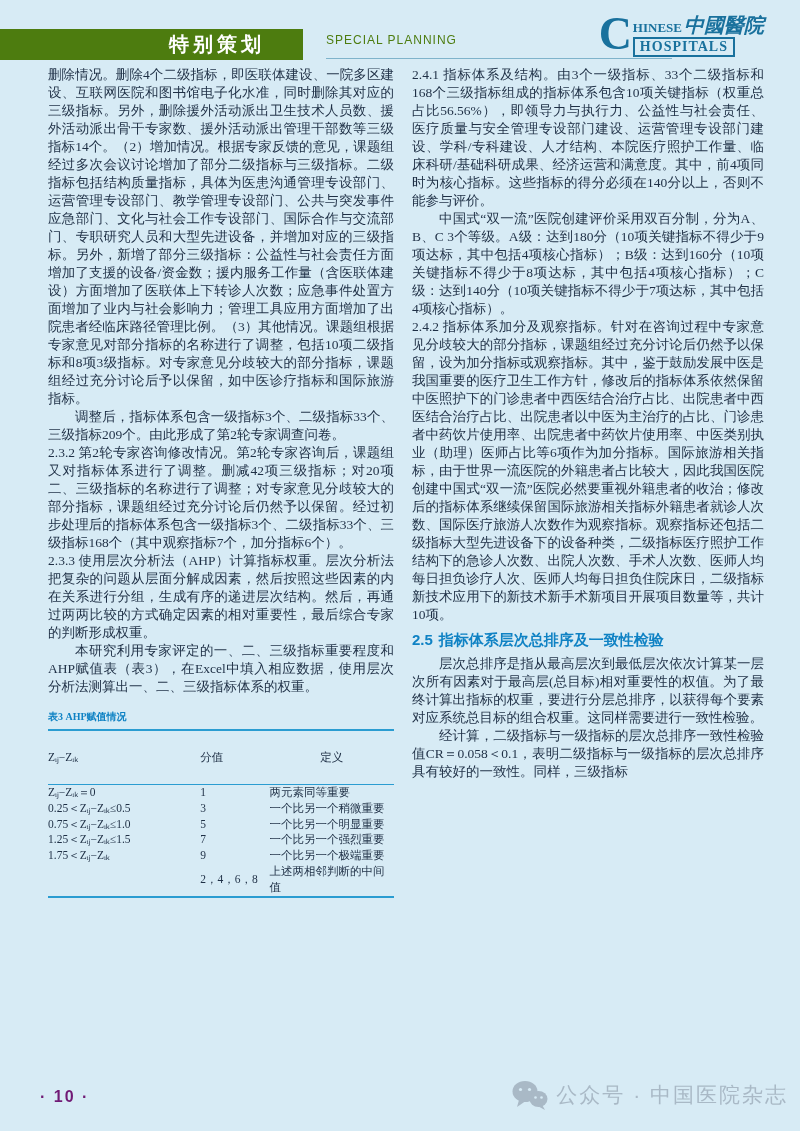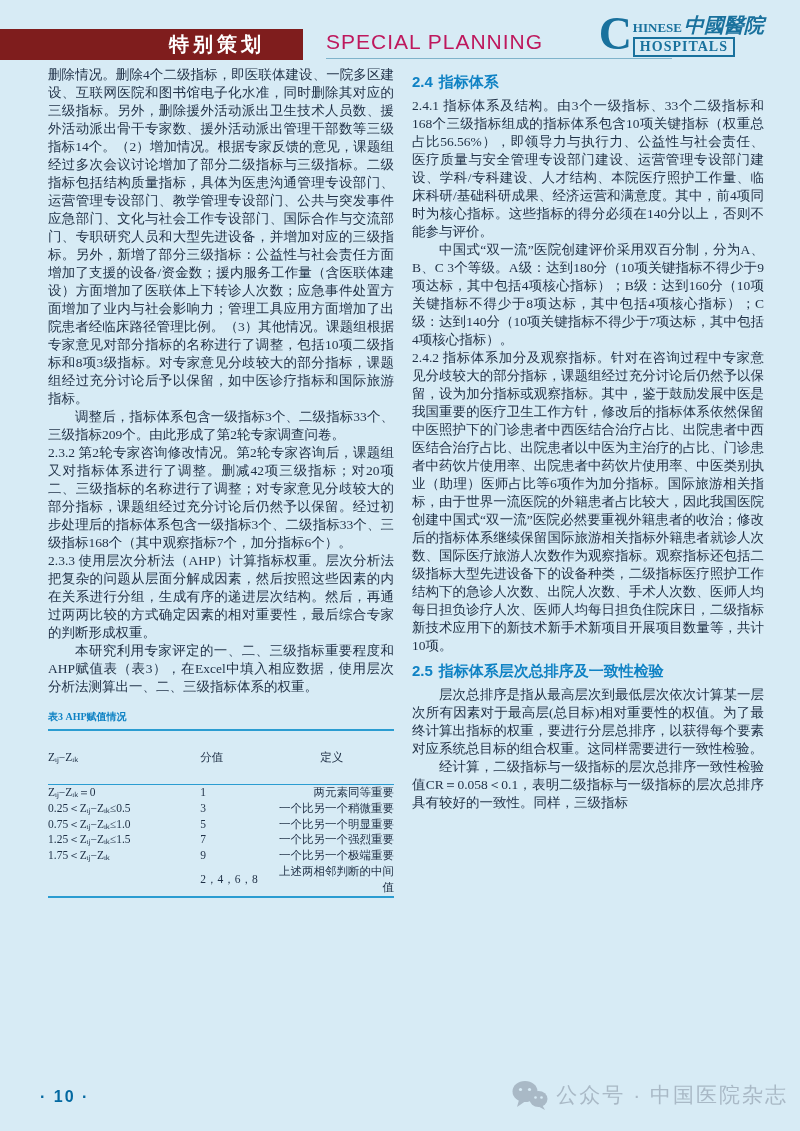--- a/index.html
+++ b/index.html
@@ -1,26 +1,26 @@
 <!DOCTYPE html>
 <html><head>
 <meta charset="utf-8">
 <style>
   html,body{margin:0;padding:0;}
   body{width:800px;height:1131px;position:relative;overflow:hidden;
        background:#d7ebf5;font-family:"Liberation Serif",serif;}
   
   .header{position:absolute;top:0;left:0;width:800px;height:64px;}
-  .badge{position:absolute;left:0;top:29px;width:303px;height:31px;background:#7f1d1d;
+  .badge{position:absolute;left:0;top:29px;width:303px;height:31px;background:#4d7c0f;
          color:#ffffff;font-weight:bold;font-size:20px;letter-spacing:4px;
          display:flex;align-items:center;justify-content:flex-end;padding-right:38px;
          box-sizing:border-box;font-family:"Liberation Sans",sans-serif;}
   .subtitle-wrap{position:absolute;left:326px;top:30px;width:346px;height:28px;
          border-bottom:1px solid #7fb3cb;}
-  .subtitle{color:#be185d;font-size:21px;letter-spacing:1px;
+  .subtitle{color:#4d7c0f;font-size:12px;letter-spacing:1px;
          font-family:"Liberation Sans",sans-serif;}
   .logo{position:absolute;right:36px;top:14px;color:#19719d;display:flex;align-items:flex-start;}
   .logo-c{font-size:46px;line-height:40px;font-weight:bold;font-family:"Liberation Serif",serif;}
   .logo-right{display:flex;flex-direction:column;margin-left:1px;}
   .logo-line1{display:flex;align-items:baseline;}
   .logo-hinese{font-size:13px;font-weight:bold;letter-spacing:0px;margin-top:6px;
          font-family:"Liberation Serif",serif;}
   .logo-cn{font-size:20px;font-weight:900;font-style:italic;margin-left:2px;line-height:20px;}
   .logo-hosp{border:2px solid #19719d;font-size:14px;font-weight:bold;letter-spacing:1px;
          padding:0 5px;margin-top:1px;align-self:flex-start;
@@ -37,26 +37,26 @@
   
   .table-block{margin-top:14px;}
   .table-title{color:#0f82c4;font-weight:bold;font-size:10px;margin-bottom:5px;}
   .ahp{width:100%;border-collapse:collapse;font-size:11.5px;color:#1e2f45;
        border-top:2px solid #2a9cd1;border-bottom:2px solid #2a9cd1;}
   .ahp th{font-weight:normal;border-bottom:1.5px solid #2a9cd1;padding:19px 0;line-height:15px;}
   .ahp td{padding:0;line-height:15.8px;}
   .c1{width:44%;text-align:left;}
   .c2{width:20%;text-align:left;}
   .ahp th.c2{text-align:left;}
-  .c3{text-align:right;}
+  .c3{text-align:left;}
   .ahp th.c3{text-align:center;}
   
   .footer{position:absolute;left:40px;top:1088px;display:flex;align-items:baseline;gap:14px;
           font-family:"Liberation Sans",sans-serif;}
-  .page-label{font-weight:bold;font-size:16px;letter-spacing:2px;color:#0369a1;}
+  .page-label{font-weight:bold;font-size:16px;letter-spacing:2px;color:#701a75;}
   .journal{color:#2a93d5;font-size:14.5px;letter-spacing:0.4px;}
   .watermark{position:absolute;right:12px;top:1080px;display:flex;align-items:center;gap:8px;
           color:#a9b9c6;font-size:21px;letter-spacing:2px;
           font-family:"Liberation Sans",sans-serif;}
 </style>
 </head>
 <body>
 
 <div class="header">
   <div class="badge">特别策划</div>
@@ -124,21 +124,20 @@
             <td class="c2">2，4，6，8</td>
             <td class="c3">上述两相邻判断的中间值</td>
           </tr>
 
         </tbody>
       </table>
     </div>
   </div>
 
   <div class="col-right">
-    <h3 class="sec-head"><span class="sec-num">2.4</span><span>指标体系</span></h3>
     <p class="body-p">2.4.1 指标体系及结构。由3个一级指标、33个二级指标和168个三级指标组成的指标体系包含10项关键指标（权重总占比56.56%），即领导力与执行力、公益性与社会责任、医疗质量与安全管理专设部门建设、运营管理专设部门建设、学科/专科建设、人才结构、本院医疗照护工作量、临床科研/基础科研成果、经济运营和满意度。其中，前4项同时为核心指标。这些指标的得分必须在140分以上，否则不能参与评价。</p>
     <p class="body-p indent">中国式“双一流”医院创建评价采用双百分制，分为A、B、C 3个等级。A级：达到180分（10项关键指标不得少于9项达标，其中包括4项核心指标）；B级：达到160分（10项关键指标不得少于8项达标，其中包括4项核心指标）；C级：达到140分（10项关键指标不得少于7项达标，其中包括4项核心指标）。</p>
     <p class="body-p">2.4.2 指标体系加分及观察指标。针对在咨询过程中专家意见分歧较大的部分指标，课题组经过充分讨论后仍然予以保留，设为加分指标或观察指标。其中，鉴于鼓励发展中医是我国重要的医疗卫生工作方针，修改后的指标体系依然保留中医照护下的门诊患者中西医结合治疗占比、出院患者中西医结合治疗占比、出院患者以中医为主治疗的占比、门诊患者中药饮片使用率、出院患者中药饮片使用率、中医类别执业（助理）医师占比等6项作为加分指标。国际旅游相关指标，由于世界一流医院的外籍患者占比较大，因此我国医院创建中国式“双一流”医院必然要重视外籍患者的收治；修改后的指标体系继续保留国际旅游相关指标外籍患者就诊人次数、国际医疗旅游人次数作为观察指标。观察指标还包括二级指标大型先进设备下的设备种类，二级指标医疗照护工作结构下的急诊人次数、出院人次数、手术人次数、医师人均每日担负诊疗人次、医师人均每日担负住院床日，二级指标新技术应用下的新技术新手术新项目开展项目数量等，共计10项。</p>
     <h3 class="sec-head"><span class="sec-num">2.5</span><span>指标体系层次总排序及一致性检验</span></h3>
     <p class="body-p indent">层次总排序是指从最高层次到最低层次依次计算某一层次所有因素对于最高层(总目标)相对重要性的权值。为了最终计算出指标的权重，要进行分层总排序，以获得每个要素对应系统总目标的组合权重。这同样需要进行一致性检验。</p>
     <p class="body-p indent">经计算，二级指标与一级指标的层次总排序一致性检验值CR＝0.058＜0.1，表明二级指标与一级指标的层次总排序具有较好的一致性。同样，三级指标</p>
   </div>
 </div>
 
 <div class="footer">

